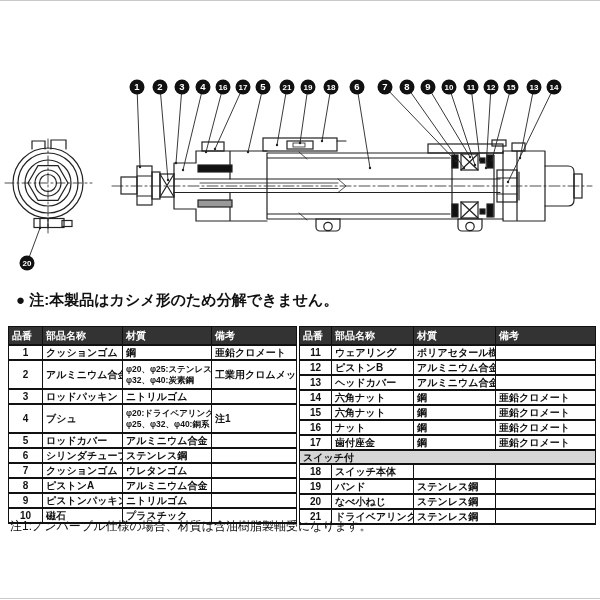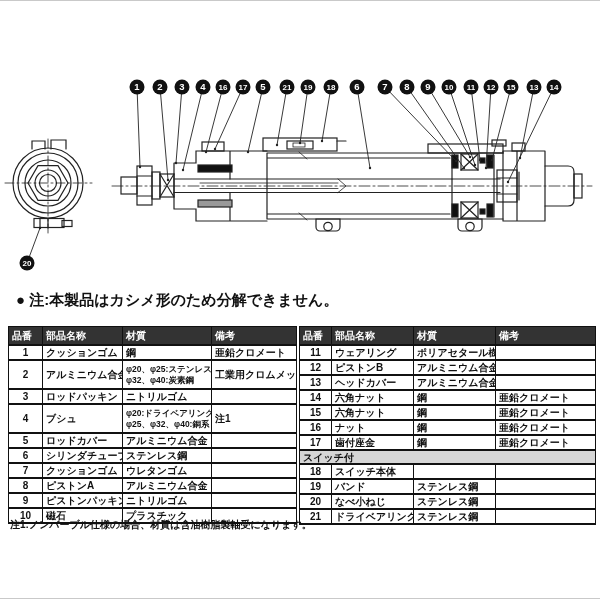--- a/index.html
+++ b/index.html
@@ -13,21 +13,21 @@
   #edge-bottom{top:598px;}
 
   #diagram-svg{position:absolute;left:0;top:0;}
 
   .note-line{
     position:absolute;left:16px;top:291px;
     font-size:15px;font-weight:bold;letter-spacing:0px;white-space:nowrap;
   }
   .footnote-line{
     position:absolute;left:10px;top:518px;
-    font-size:10px;font-weight:bold;white-space:nowrap;
+    font-size:12px;font-weight:normal;white-space:nowrap;
   }
 
   table.parts{
     position:absolute;top:326px;border-collapse:collapse;table-layout:fixed;
     background:#fff;
   }
   #table-left{left:8px;width:288px;}
   #table-right{left:299px;width:296px;}
   table.parts th{
     background:#333333;color:#ffffff;text-align:left;

